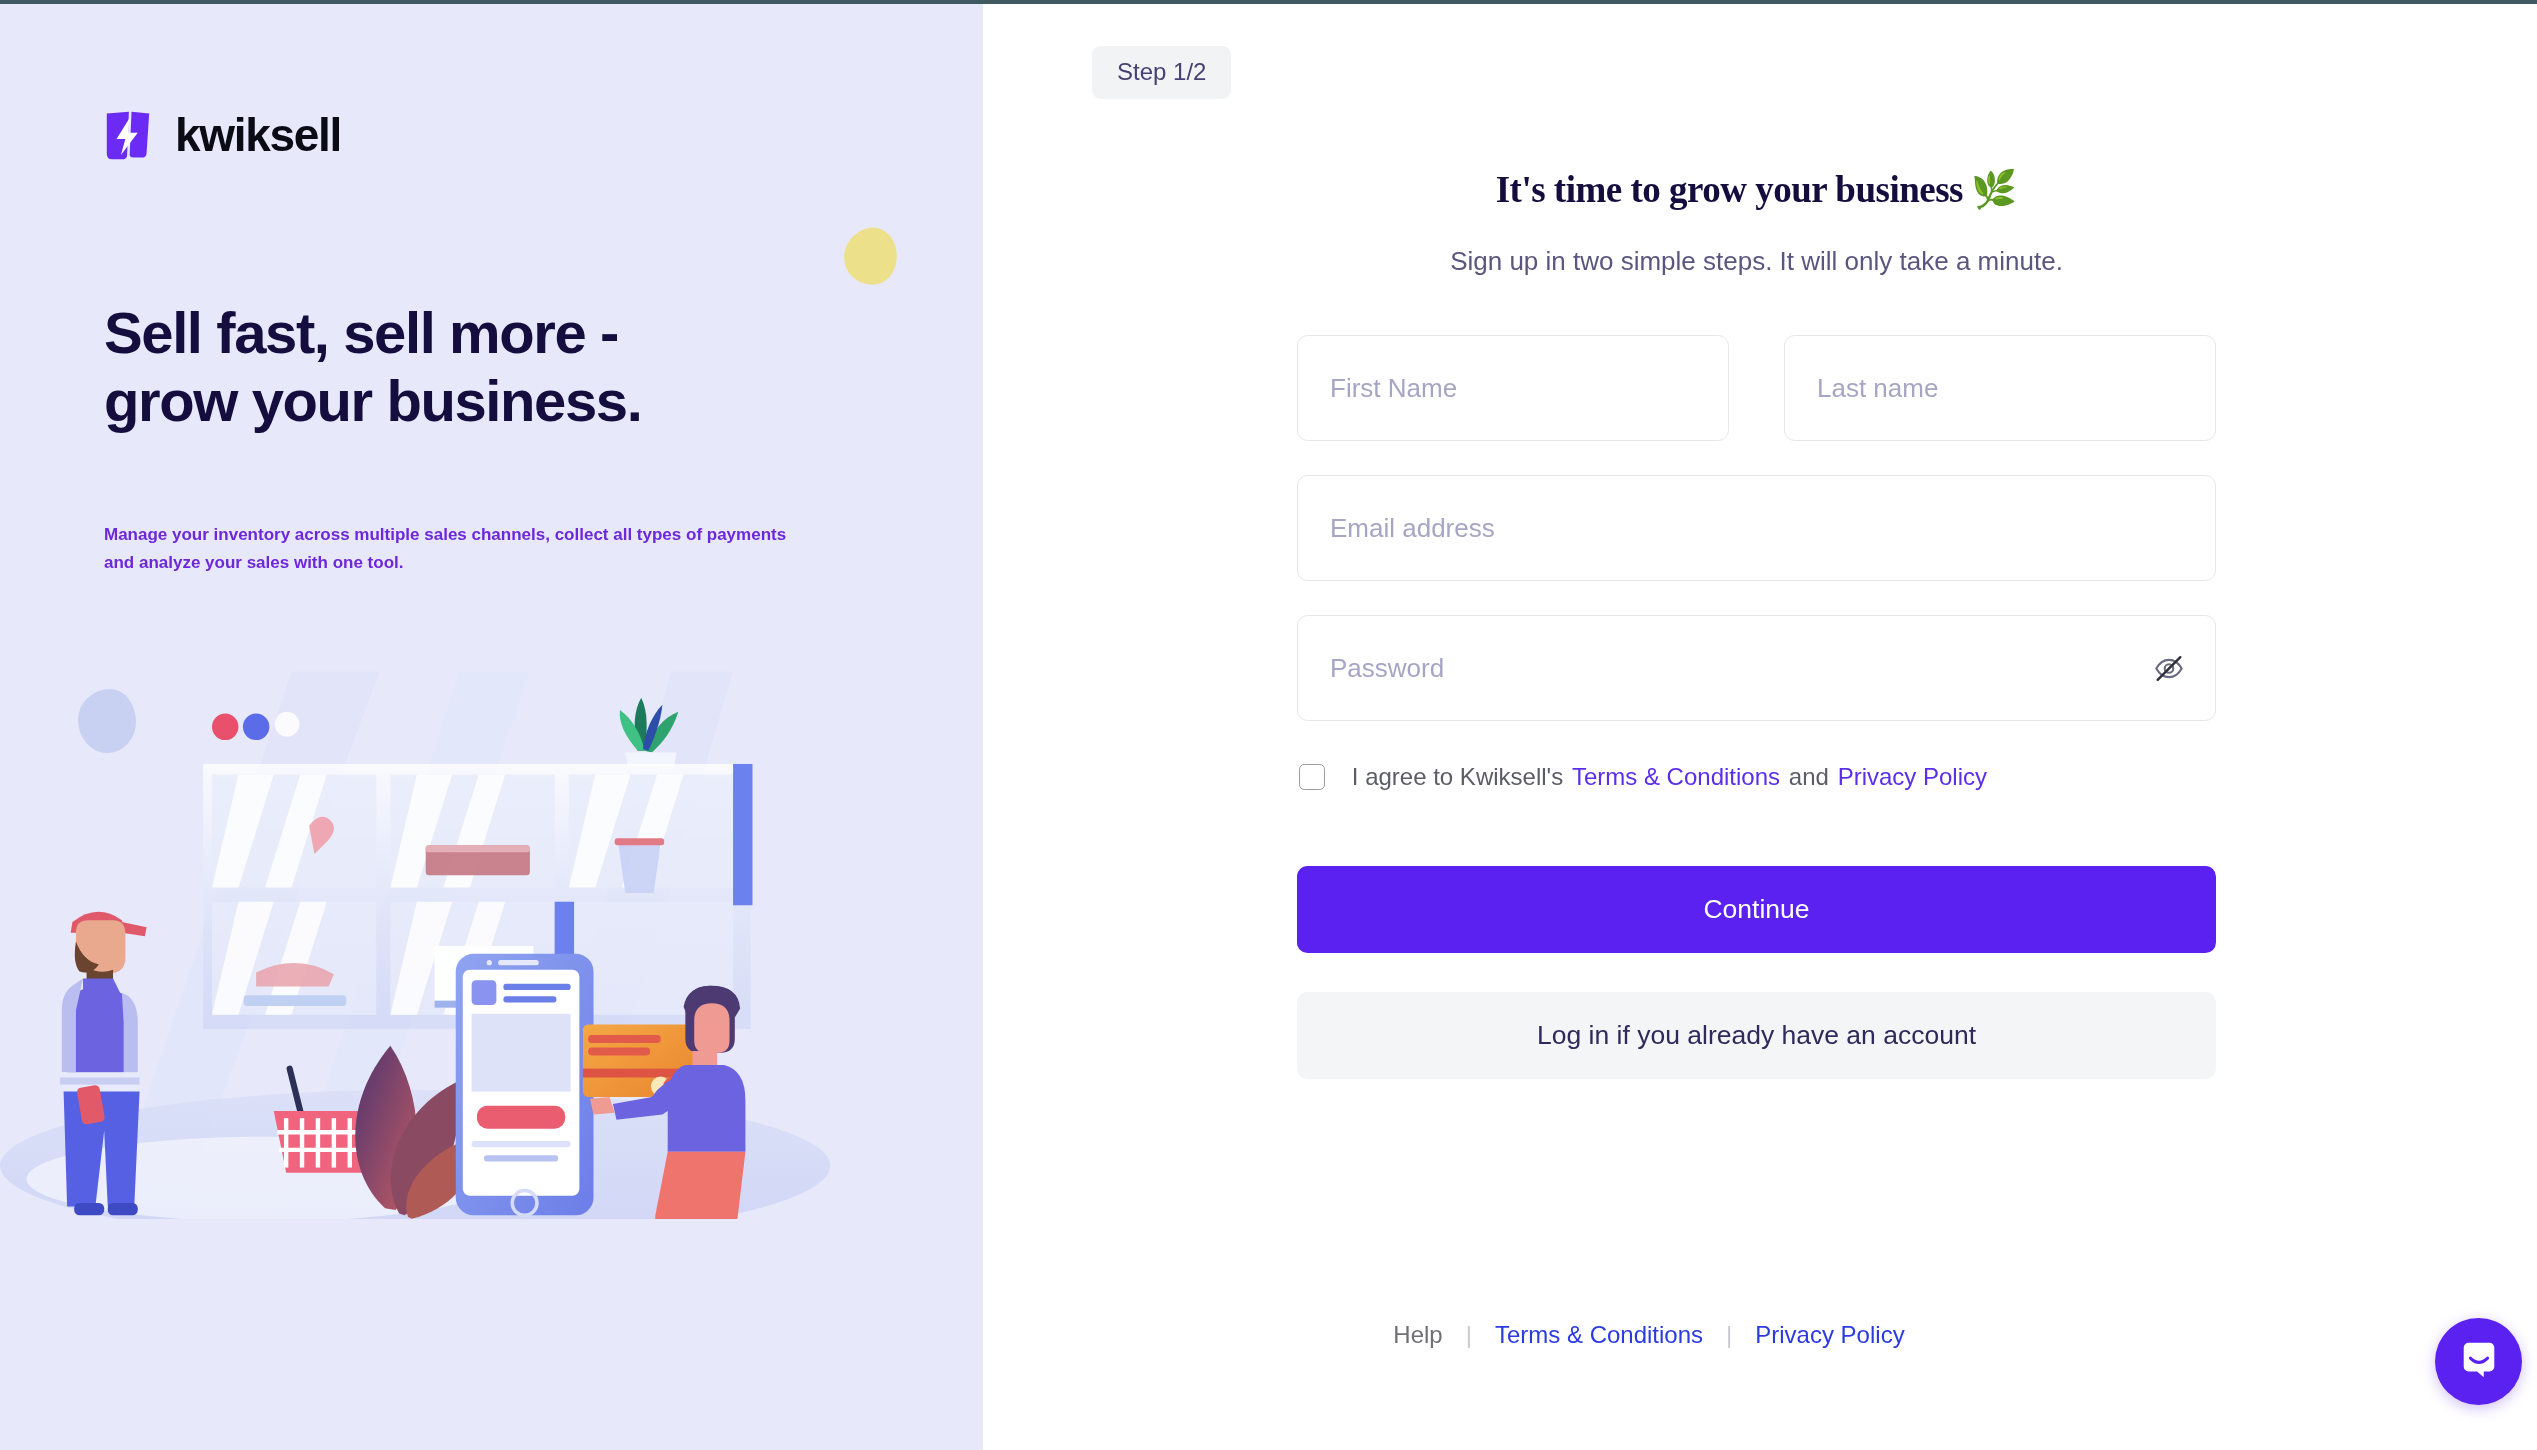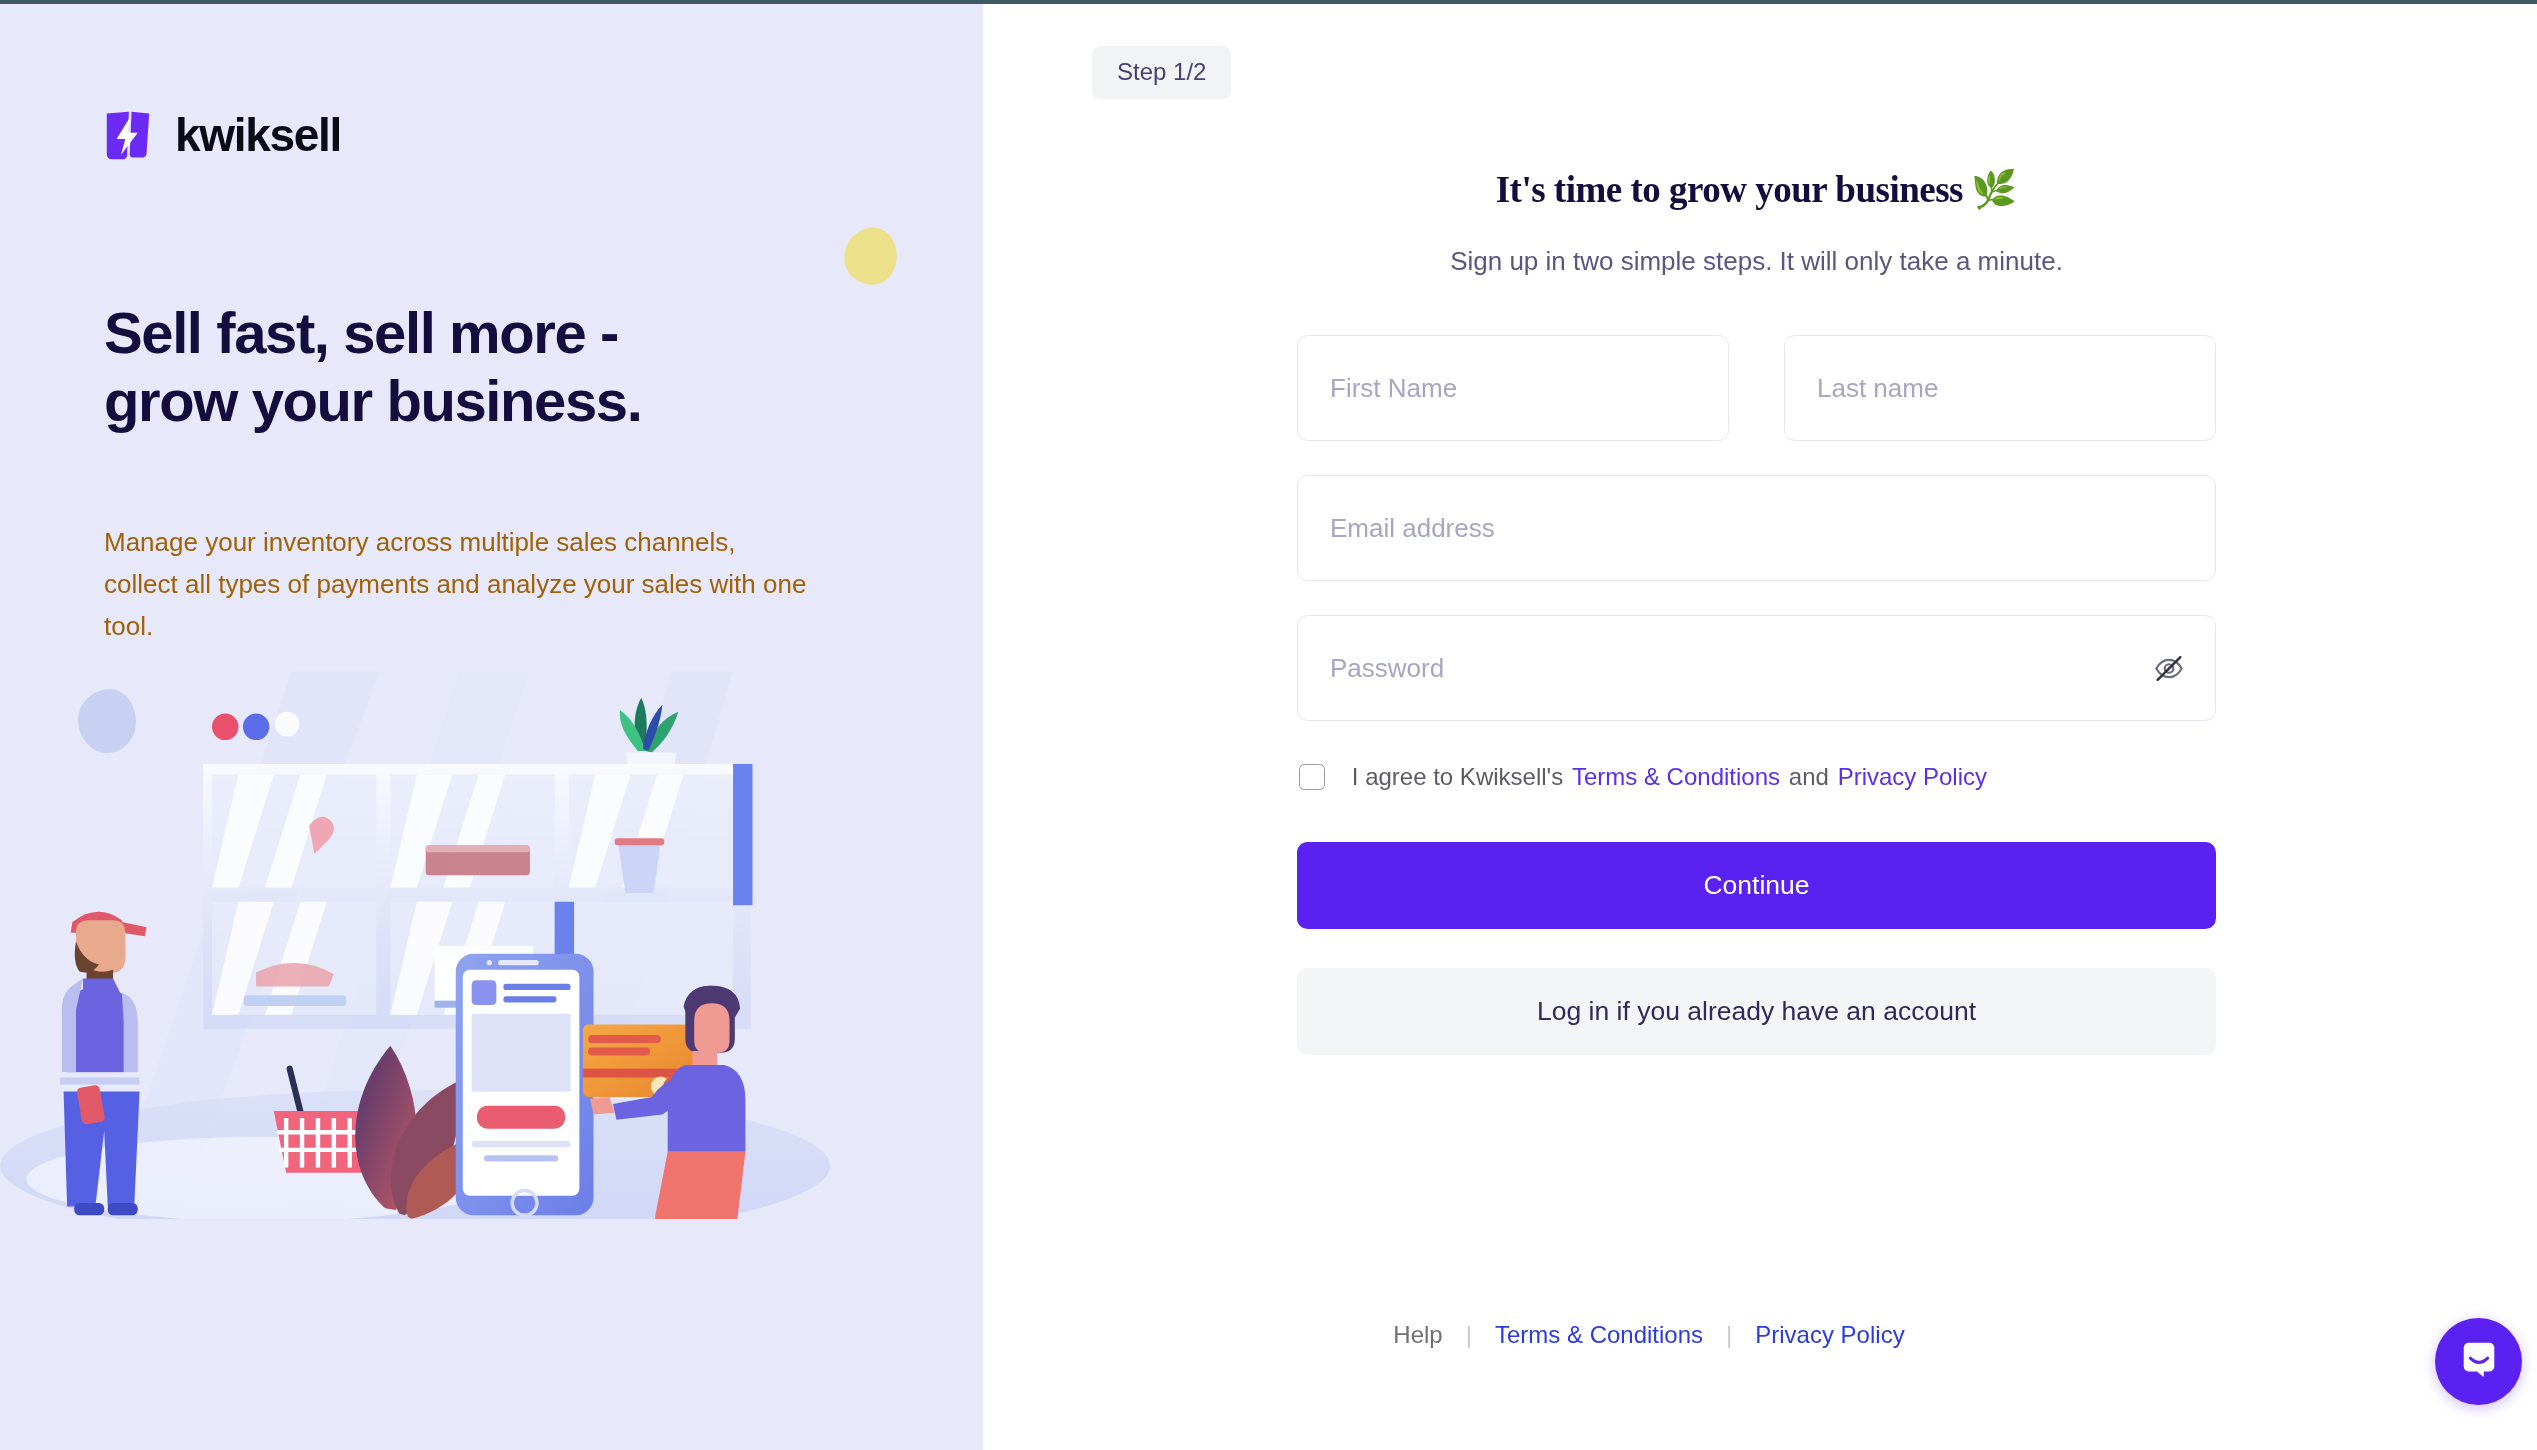--- a/index.html
+++ b/index.html
@@ -24,21 +24,21 @@
   .brand-mark { width: 48px; height: 53px; position: relative; }
   .brand-name { font-size: 46px; font-weight: 700; color: #0b0b16; letter-spacing: -1.3px; }
 
   .hero-title {
     position: absolute; left: 104px; top: 299px; width: 725px;
     font-size: 58px; line-height: 1.17; font-weight: 700;
     color: #140D3E; letter-spacing: -1.4px;
   }
   .hero-sub {
     position: absolute; left: 104px; top: 521px; width: 707px;
-    font-size: 26px; line-height: 1.62; color: #a16207; font-weight: 400;
+    font-size: 17px; line-height: 1.62; color: #6d28d9; font-weight: 700;
   }
   .blob-yellow {
     position: absolute; left: 844px; top: 228px;
     width: 53px; height: 57px; background: #ECE18A;
     border-radius: 58% 42% 47% 53% / 52% 46% 54% 48%;
     transform: rotate(-10deg);
   }
   .blob-blue {
     position: absolute; left: 78px; top: 689px;
     width: 58px; height: 64px; background: #C9D1F2;
@@ -98,21 +98,21 @@
   .terms-text { margin-left: 26.5px; font-size: 24px; color: #5C5C66; white-space: nowrap; }
   .terms-text .lnk { color: #5B2EEA; cursor: pointer; }
   .terms-text .sp { display: inline-block; width: 8.8px; }
 
   .btn {
     width: 100%; height: 87px; border-radius: 10.6px;
     display: flex; align-items: center; justify-content: center;
     font-size: 26.5px; cursor: pointer; border: 0;
     font-family: "Liberation Sans", sans-serif;
   }
-  .btn-primary { margin-top: 51px; background: #5B21F0; color: #fff; font-weight: 400; }
+  .btn-primary { margin-top: 75px; background: #5B21F0; color: #fff; font-weight: 400; }
   .btn-secondary { margin-top: 39px; background: #F4F5F7; color: #2E2A5B; font-weight: 400; }
 
   .footer {
     position: absolute; left: 0; top: 1321px; width: 1332px;
     display: flex; align-items: center; justify-content: center;
     gap: 23px; font-size: 24px;
   }
   .footer .help { color: #6F6F78; cursor: pointer; }
   .footer .sep { color: #C9C9D1; }
   .footer .flnk { color: #2B3BE0; cursor: pointer; }

